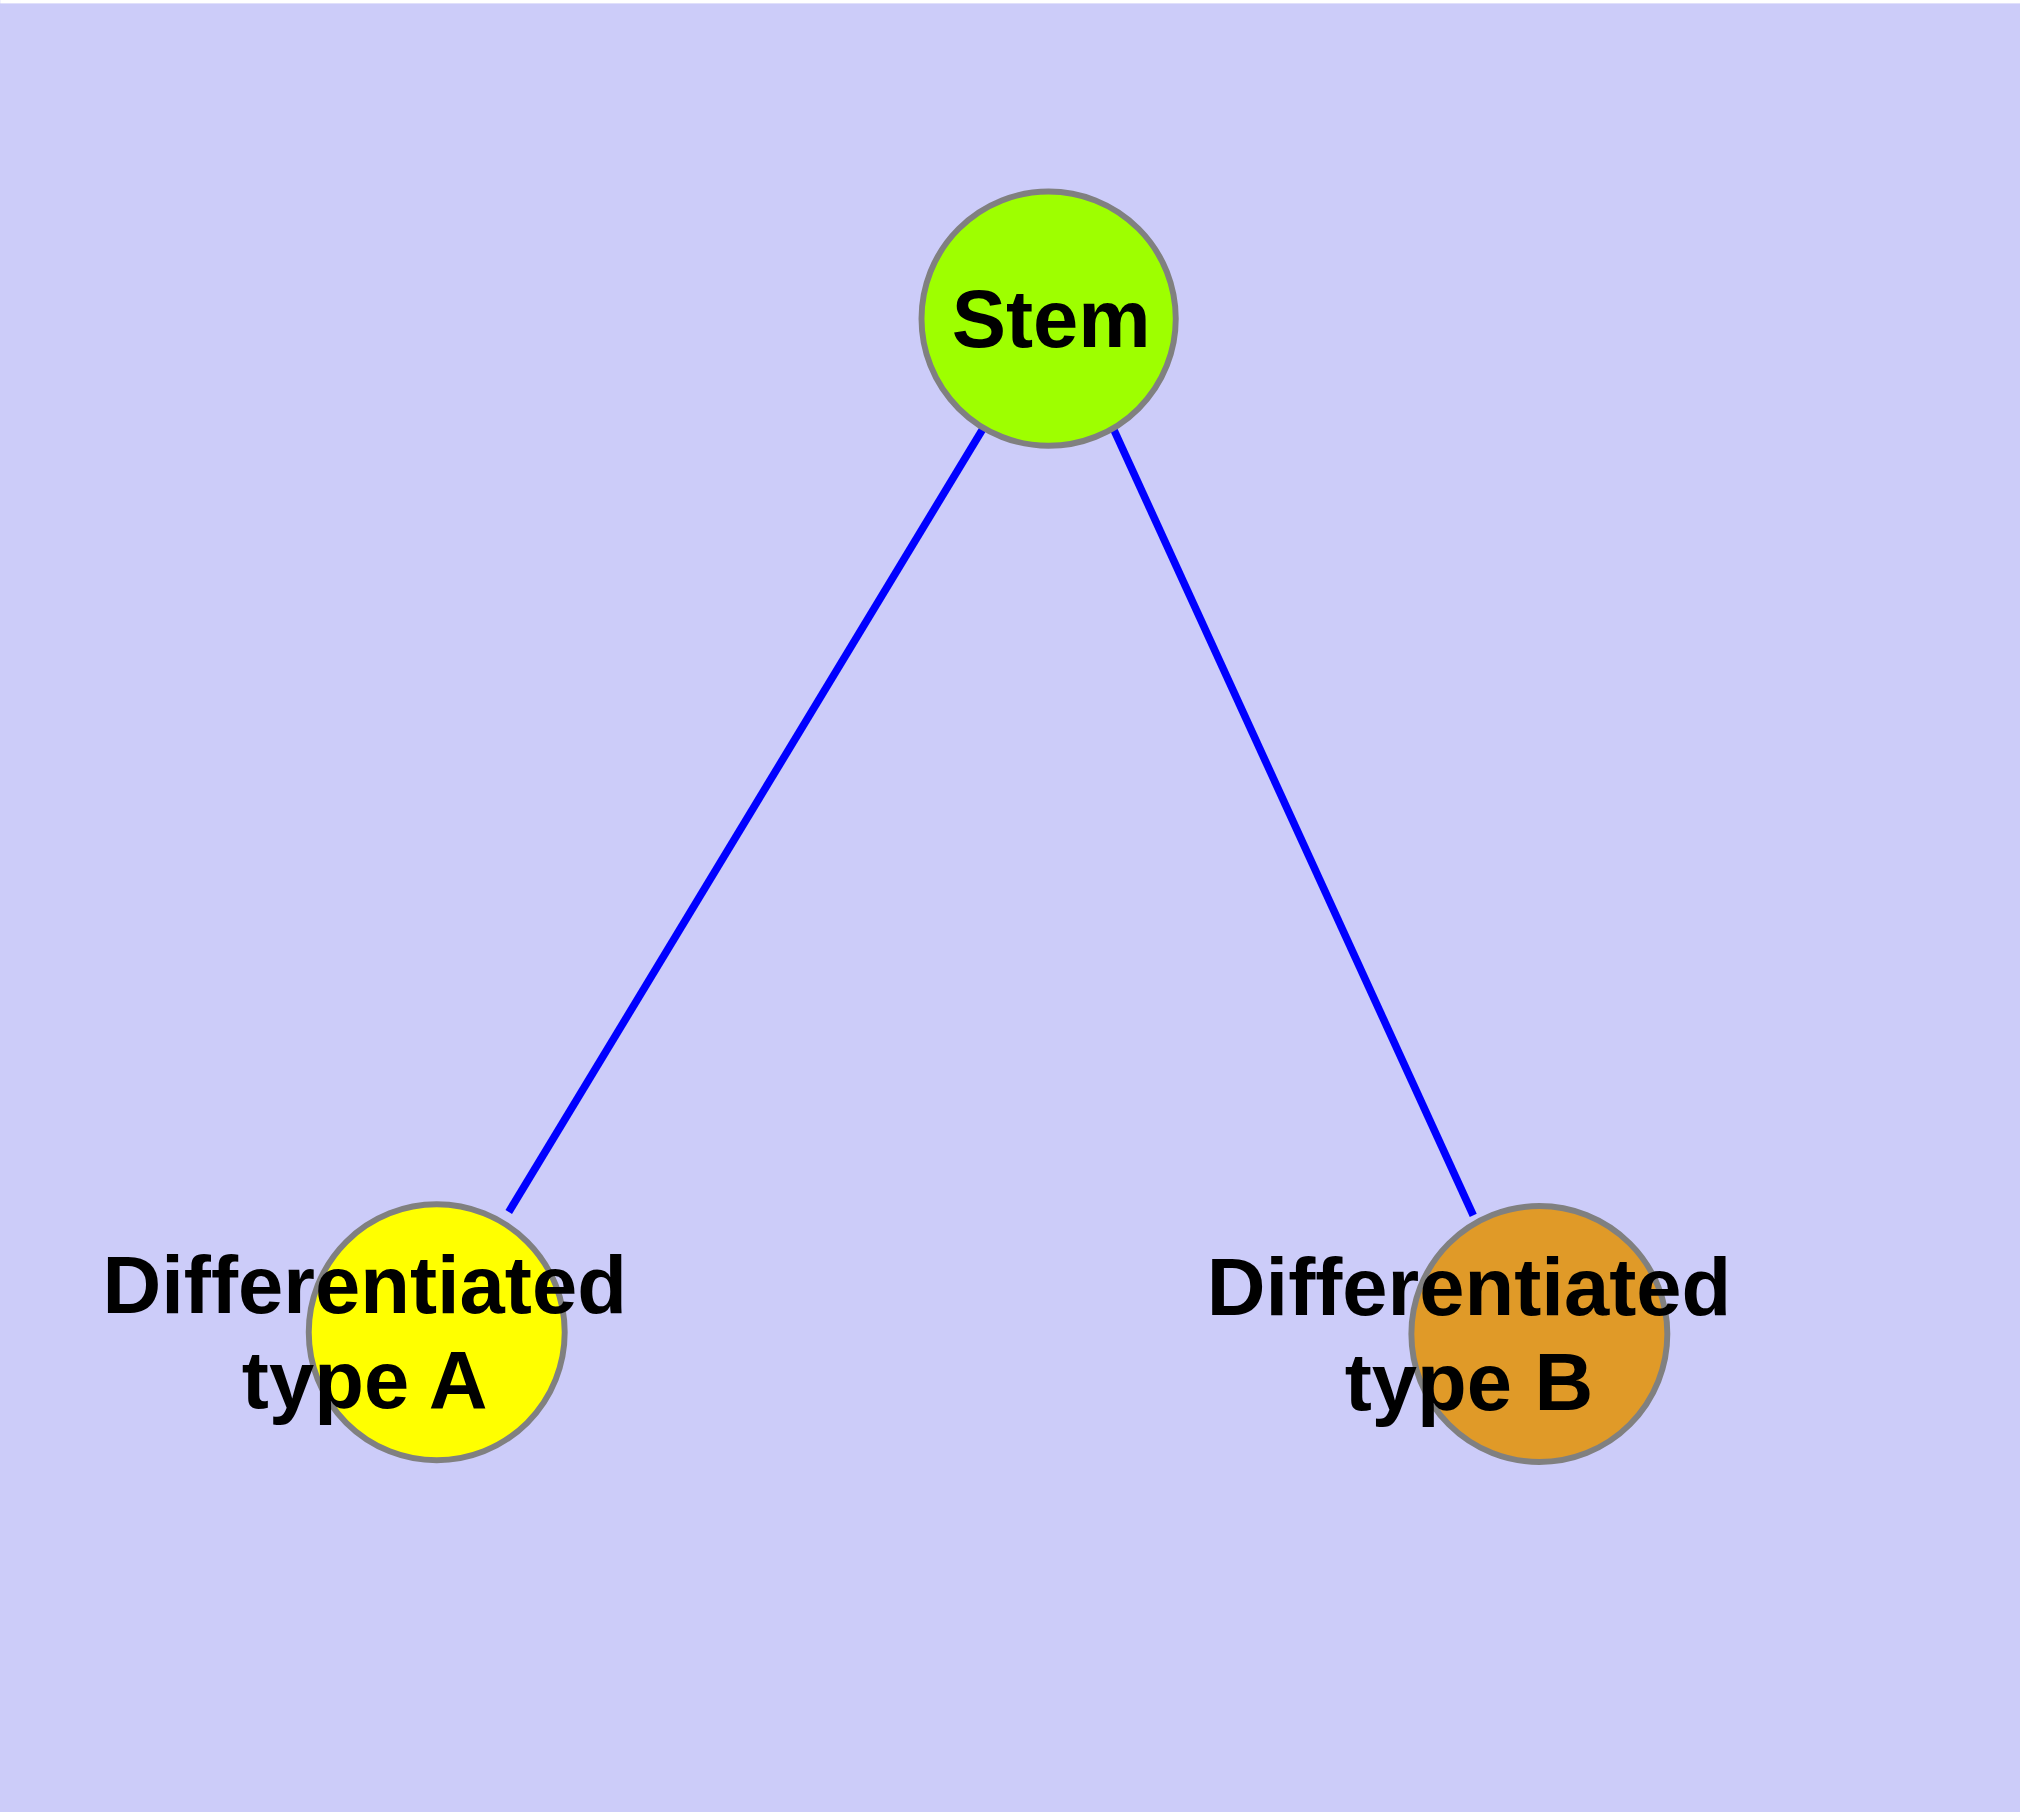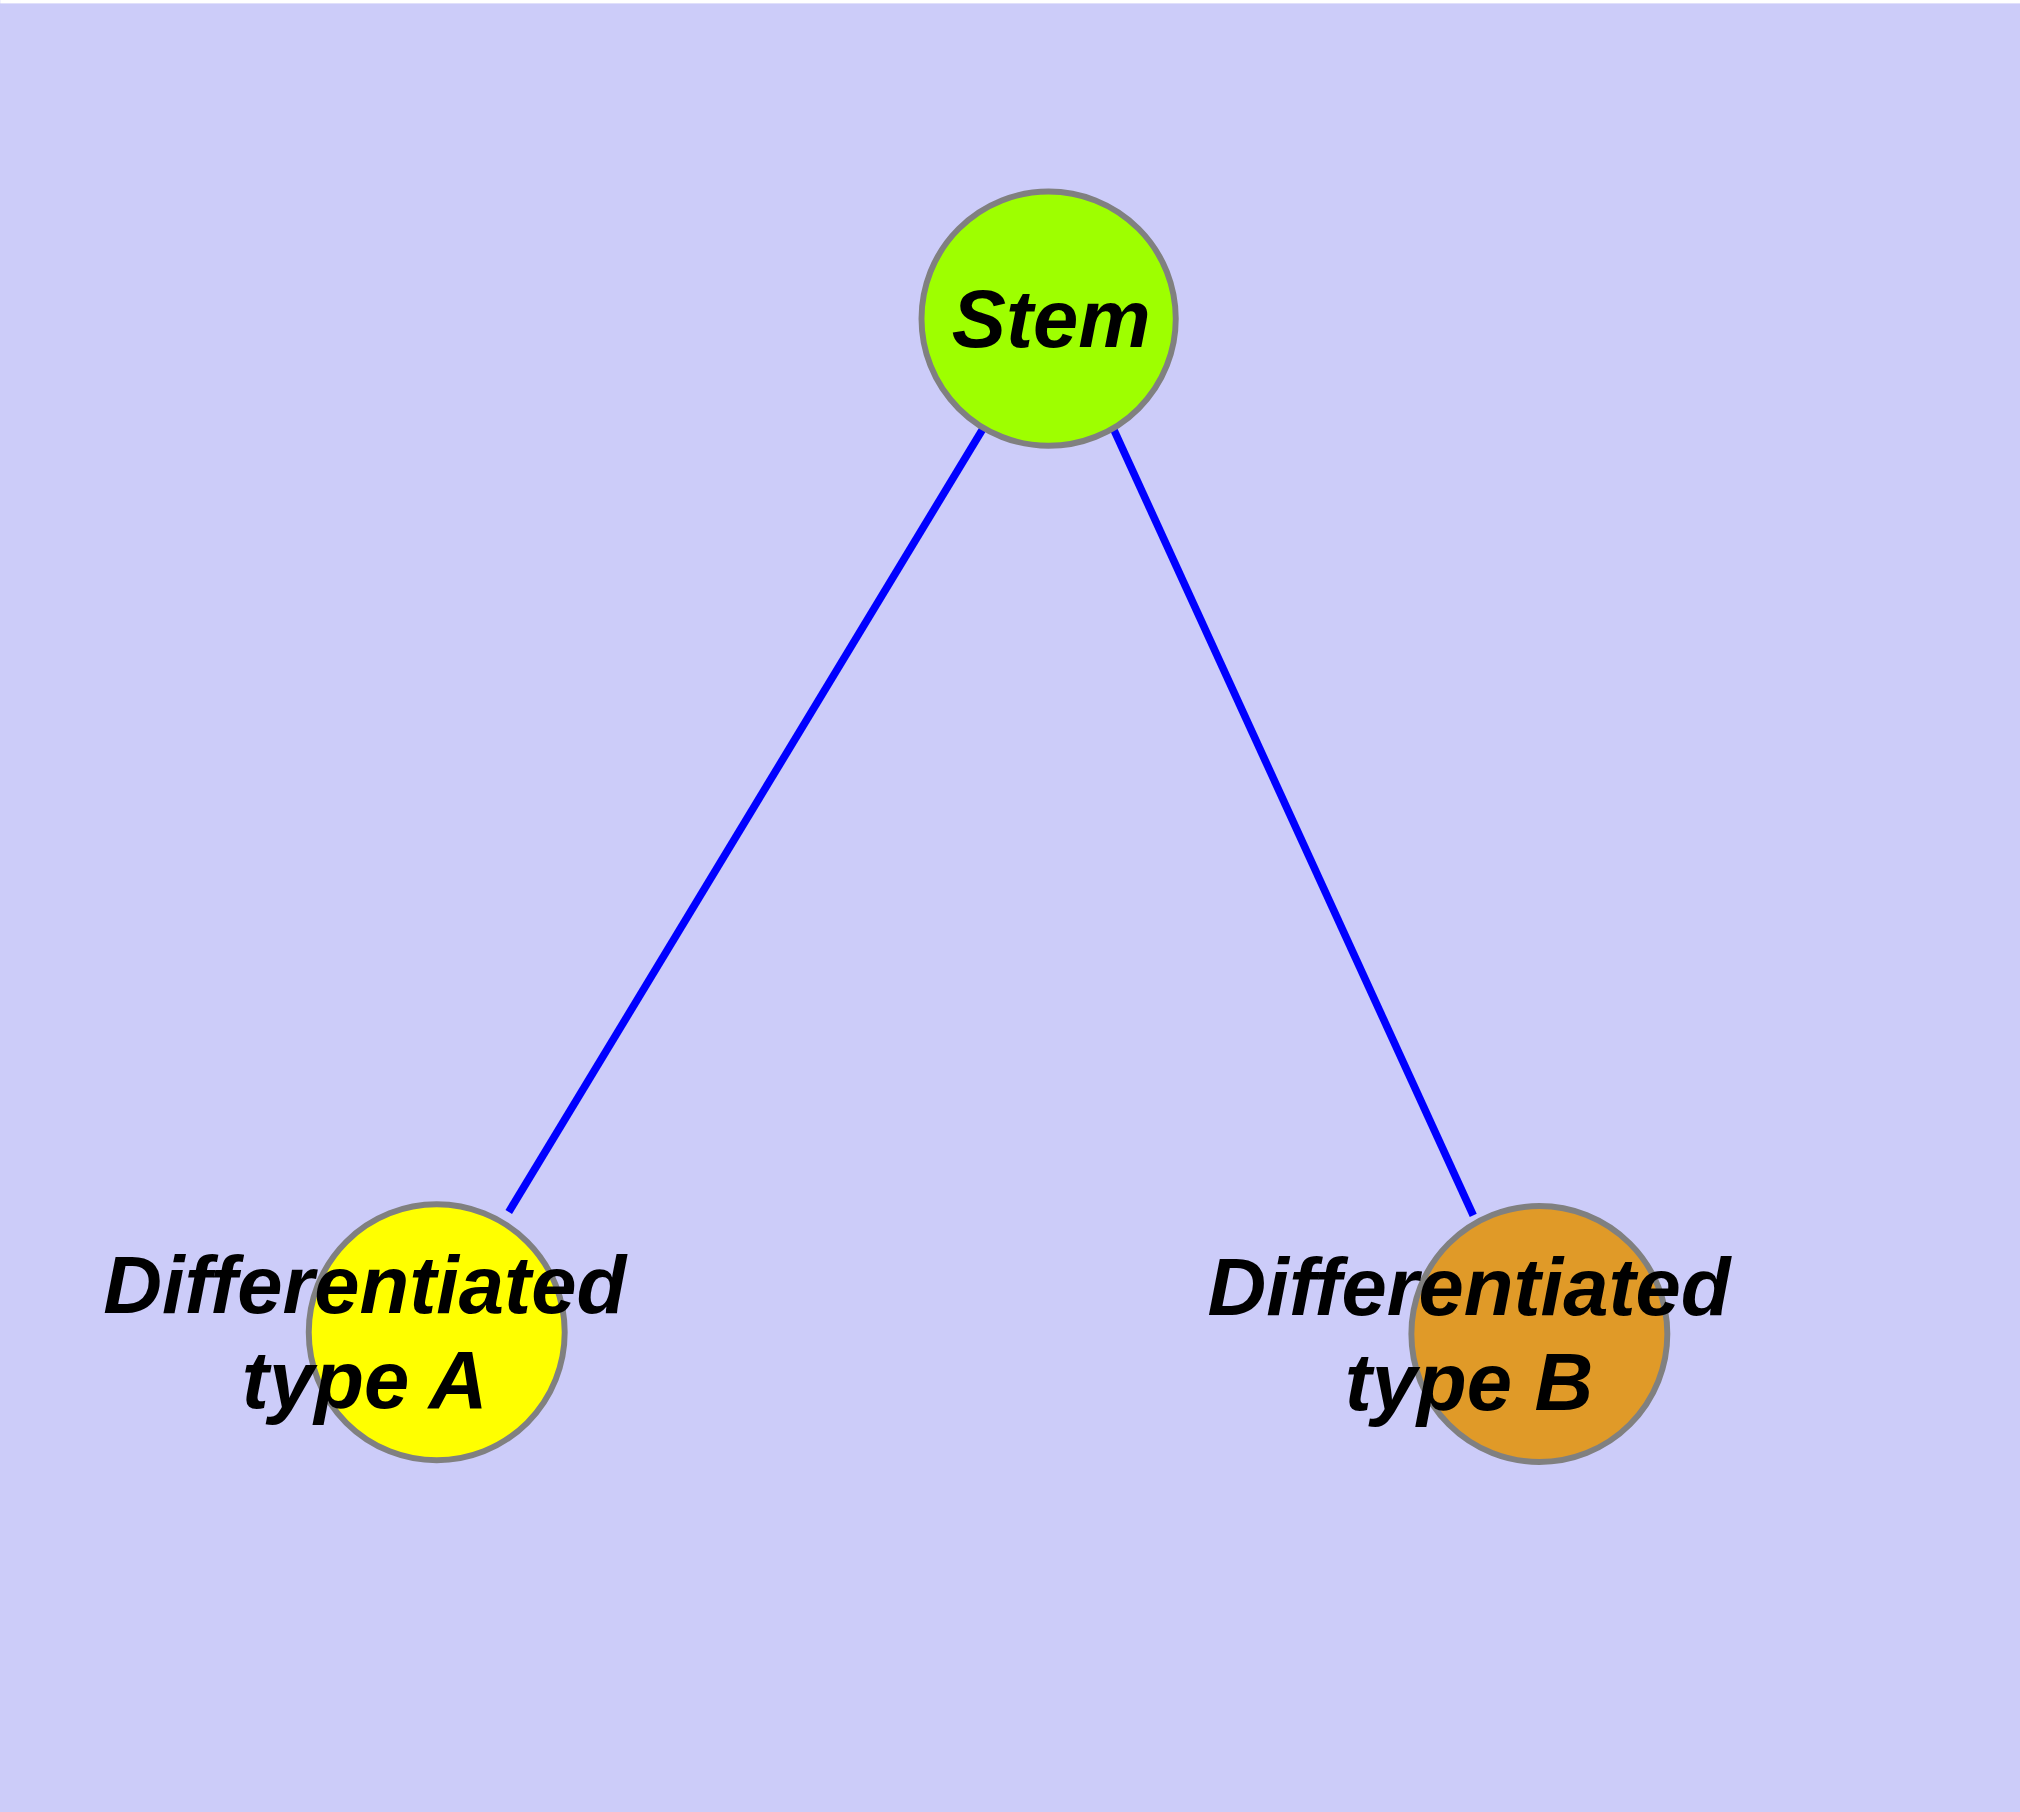--- a/index.html
+++ b/index.html
@@ -33,21 +33,21 @@
     fill: #000000;
     text-anchor: middle;
   }
   .edge-line {
     stroke-linecap: butt;
   }
 </style>
 </head>
 <body style="background: rgb(255, 255, 255);">
 
-<div id="canvas" style="background: rgb(204, 204, 249); font-style: italic;">
+<div id="canvas" style="background: rgb(204, 204, 249);">
   <svg id="graph-svg" viewBox="0 0 2384 2138">
 
     <rect id="bg-rect" x="0" y="0" width="2384" height="2138" fill="#ccccf9"></rect>
     <rect id="top-strip" x="0" y="0" width="2384" height="4" fill="#ffffff"></rect>
 
     <g id="edges-group">
       <line id="edge-0" class="edge-line" x1="1160" y1="505" x2="600" y2="1430" stroke="#0000ff" stroke-width="9"></line>
       <line id="edge-1" class="edge-line" x1="1313" y1="505" x2="1738" y2="1434" stroke="#0000ff" stroke-width="9"></line>
     </g>
 

